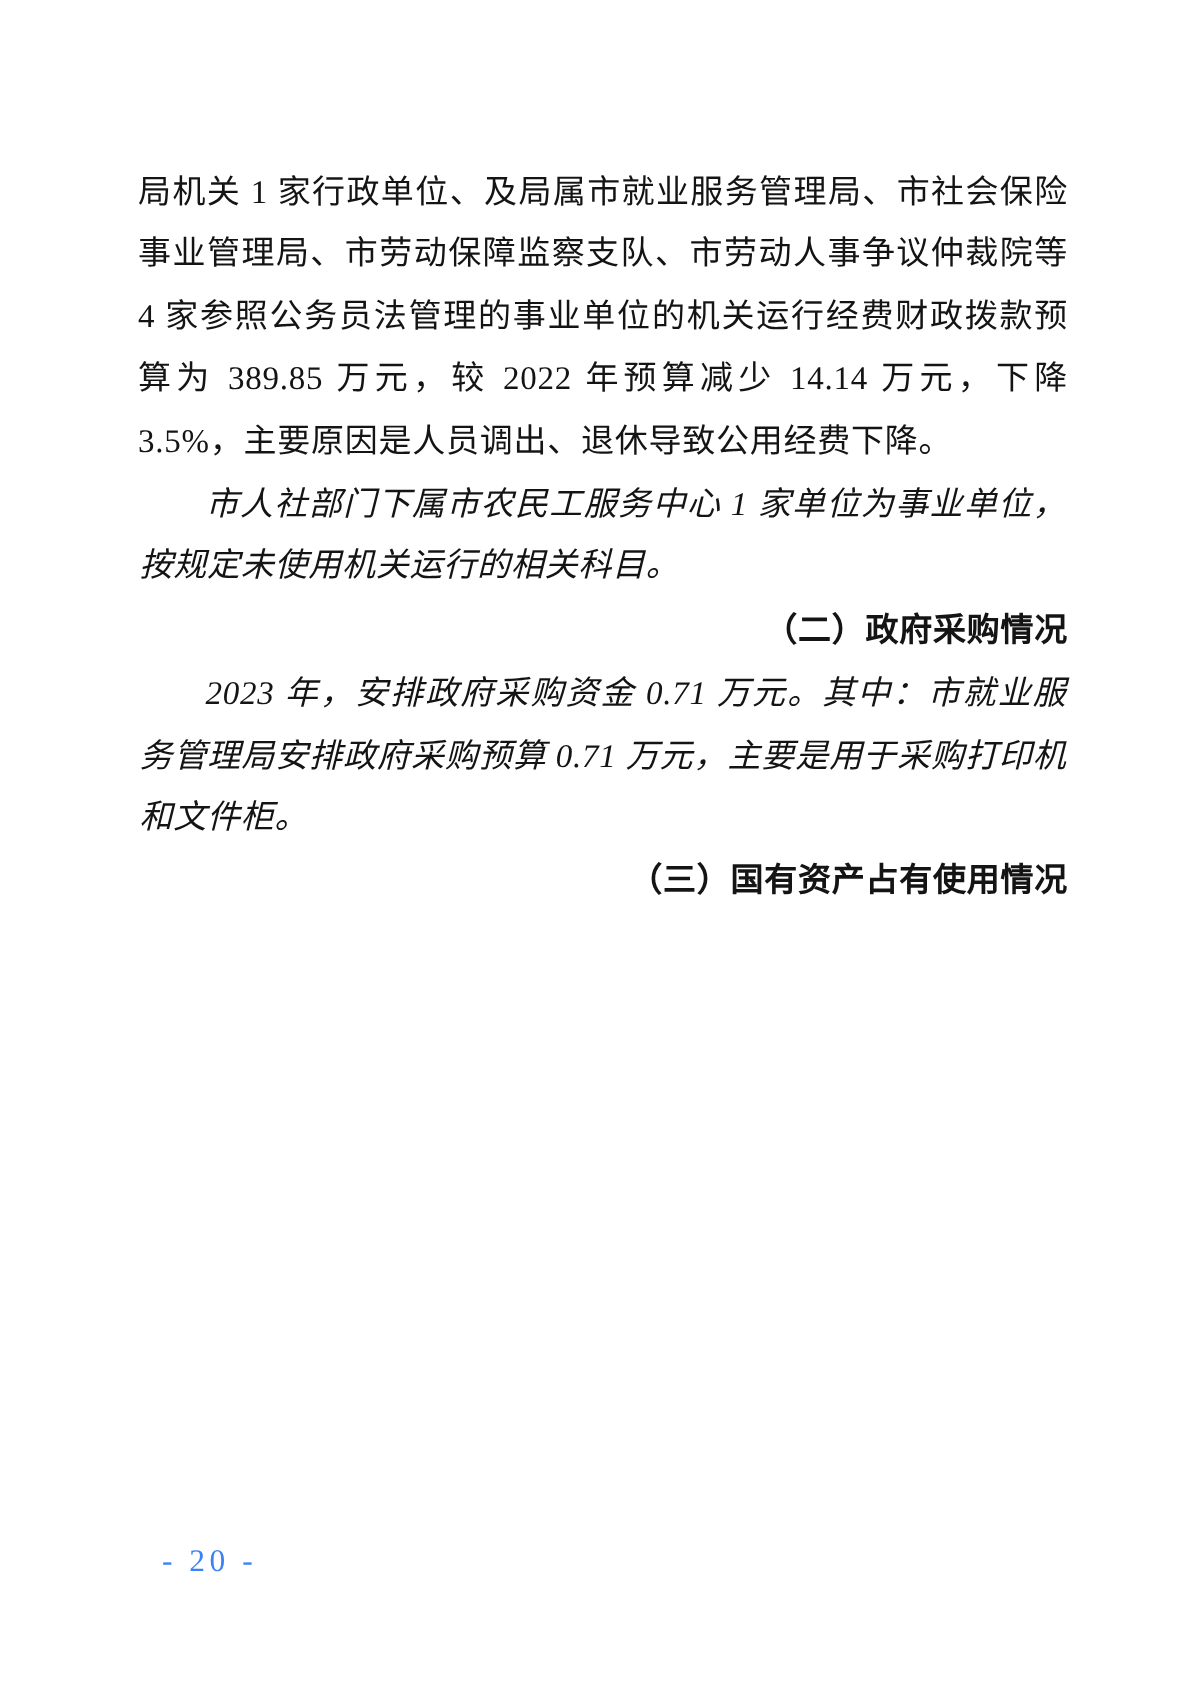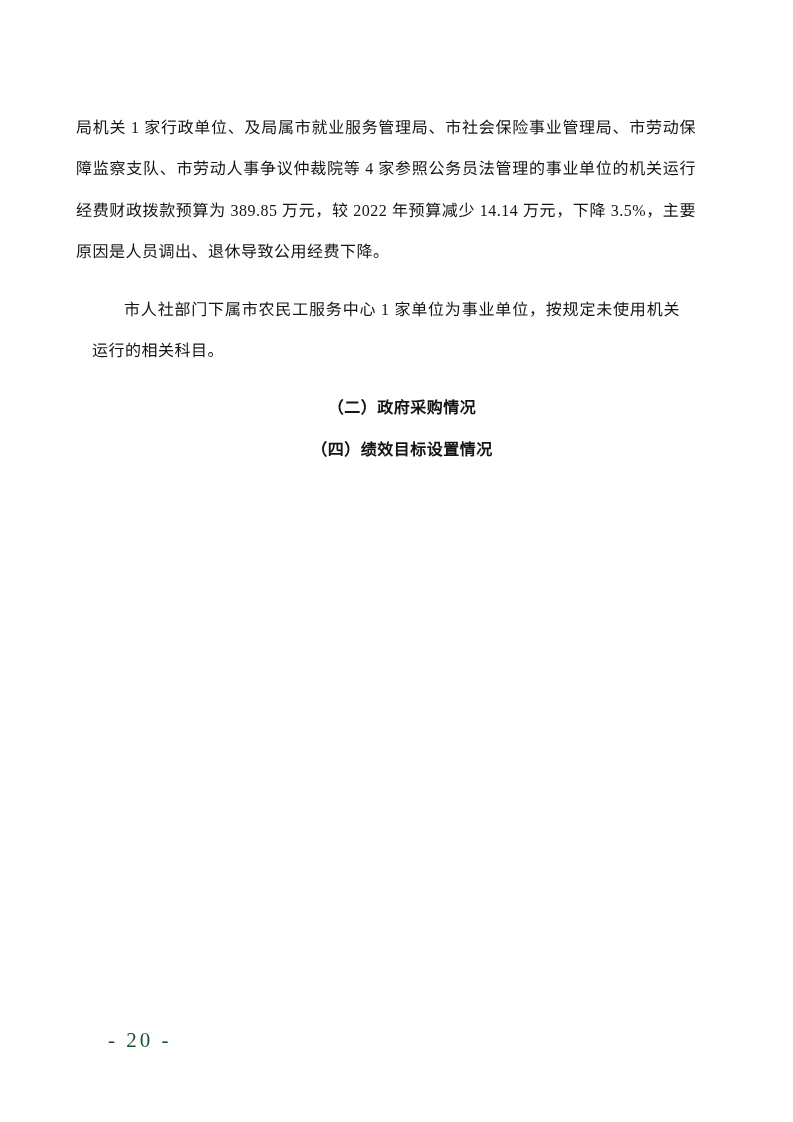--- a/index.html
+++ b/index.html
@@ -12,71 +12,73 @@
     position: relative;
     width: 793px;
     height: 1122px;
     background: #ffffff;
     overflow: hidden;
     color: #141414;
     font-family: "Liberation Serif", "DejaVu Serif", serif;
   }
   .text-body {
     position: absolute;
-    left: 76px;
+    left: 92px;
     top: 107px;
     width: 620px;
-    font-size: 16px;
+    font-size: 22px;
     line-height: 41.4px;
     text-align: justify;
     text-justify: inter-ideograph;
     letter-spacing: 0.5px;
   }
   .para {
-    margin: 16px;
+    margin: 1px;
     text-indent: 2em;
+    font-style: italic;
   }
   .para-flush {
     margin: 0;
     text-indent: 0;
   }
   .heading {
     margin: 0;
     text-indent: 2em;
     font-weight: bold;
-    text-align: center;
+    text-align: right;
   }
   .page-number {
     position: absolute;
     left: 108px;
     top: 1028px;
     font-size: 21px;
     letter-spacing: 3px;
-    color: #14532d;
+    color: #3b82f6;
     text-align: left;
     white-space: pre;
   }
 </style>
 </head>
 <body>
 
 <div class="page">
 
   <div class="text-body">
 
     <p class="para-flush">局机关 1 家行政单位、及局属市就业服务管理局、市社会保险事业管理局、市劳动保障监察支队、市劳动人事争议仲裁院等 4 家参照公务员法管理的事业单位的机关运行经费财政拨款预算为 389.85 万元，较 2022 年预算减少 14.14 万元，下降 3.5%，主要原因是人员调出、退休导致公用经费下降。</p>
 
     <p class="para">市人社部门下属市农民工服务中心 1 家单位为事业单位，按规定未使用机关运行的相关科目。</p>
 
     <p class="heading">（二）政府采购情况</p>
 
+    <p class="para">2023 年，安排政府采购资金 0.71 万元。其中：市就业服务管理局安排政府采购预算 0.71 万元，主要是用于采购打印机和文件柜。</p>
+
+    <p class="heading">（三）国有资产占有使用情况</p>
 
 
 
-
-    <p class="heading">（四）绩效目标设置情况</p>
 
 
   </div>
 
   <div class="page-number">- 20 -</div>
 
 </div>
 
 </body></html>

